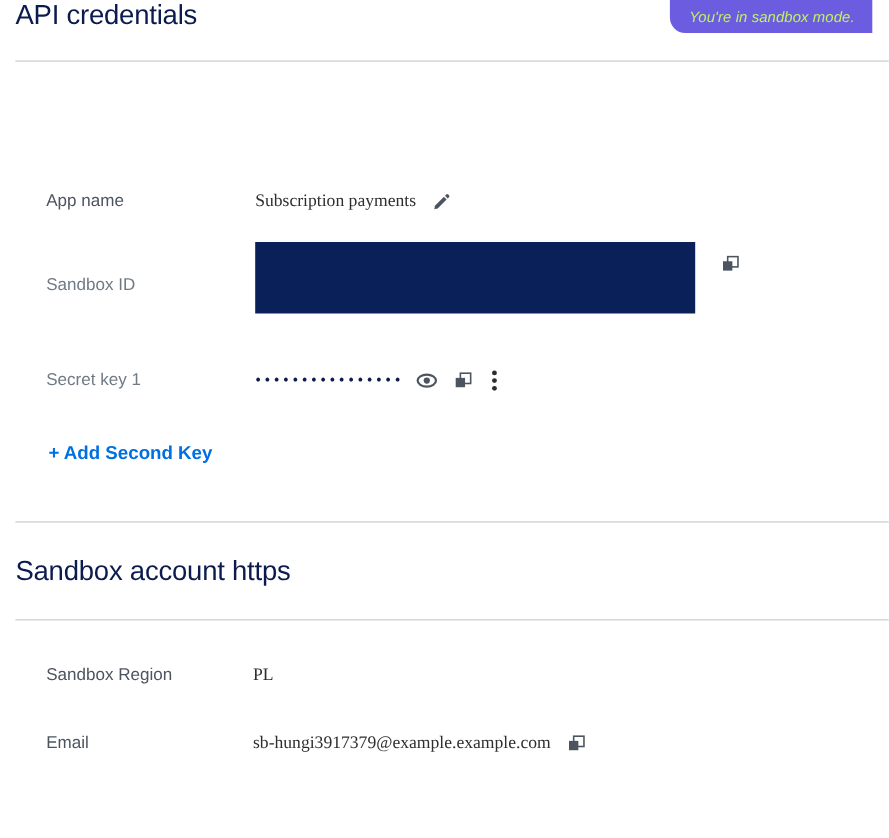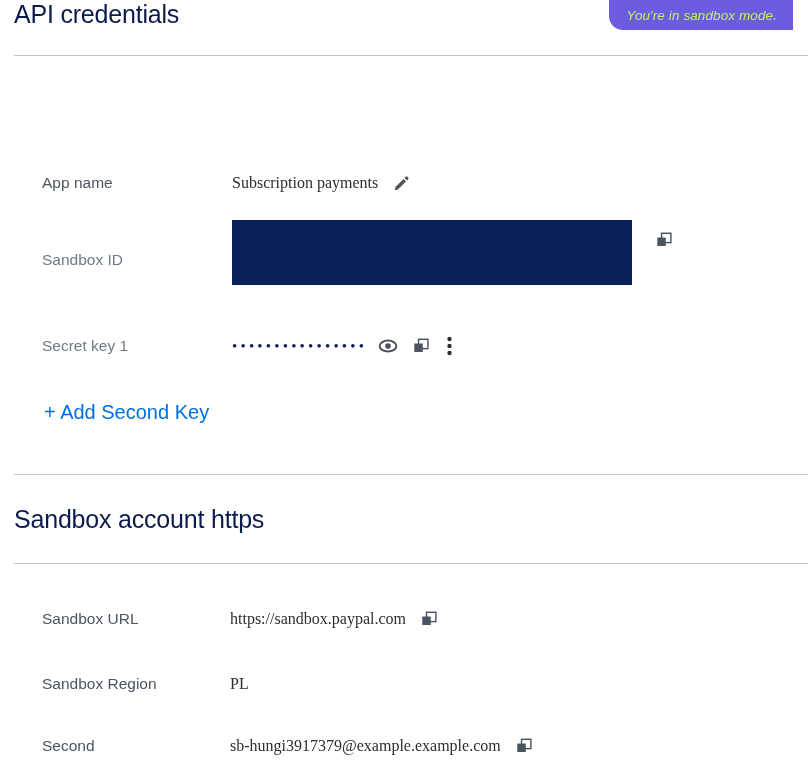--- a/index.html
+++ b/index.html
@@ -117,22 +117,22 @@
   
   .dots {
     font-size: 15px;
     letter-spacing: 3.2px;
     color: #0c1b4d;
     line-height: 22px;
   }
 
   
   .add-key-link {
-    font-size: 20px;
-    font-weight: normal;
+    font-size: 17px;
+    font-weight: bold;
     color: #0070e0;
     text-decoration: none;
     cursor: pointer;
     padding-left: 2px;
   }
 
   
   .icon-btn {
     display: inline-flex;
     align-items: center;
@@ -243,42 +243,30 @@
   <section class="section-sandbox">
 
     <div class="divider"></div>
 
     <h2 class="section-title h-title-sandbox">Sandbox account https</h2>
 
     <div class="divider divider-under-sandbox"></div>
 
     <div class="rows sandbox-rows">
 
-      <div class="row row-sburl">
-        <div class="row-label">Sandbox URL</div>
-        <div class="row-value">
-          <span>https://sandbox.paypal.com</span>
-          <span class="icon-btn gap-14">
-            <svg class="ic" width="17" height="17" viewBox="0 0 20 20" aria-hidden="true">
-              <rect x="6.5" y="1.5" width="11" height="11" fill="none" stroke="#4c555f" stroke-width="1.7"></rect>
-              <rect x="1.5" y="6.5" width="10" height="10" fill="#4c555f"></rect>
-            </svg>
-          </span>
-        </div>
-      </div>
 
       <div class="row row-sbregion">
         <div class="row-label">Sandbox Region</div>
         <div class="row-value">
           <span>PL</span>
         </div>
       </div>
 
       <div class="row row-email">
-        <div class="row-label">Second</div>
+        <div class="row-label">Email</div>
         <div class="row-value">
           <span>sb-hungi3917379@example.example.com</span>
           <span class="icon-btn gap-14">
             <svg class="ic" width="17" height="17" viewBox="0 0 20 20" aria-hidden="true">
               <rect x="6.5" y="1.5" width="11" height="11" fill="none" stroke="#4c555f" stroke-width="1.7"></rect>
               <rect x="1.5" y="6.5" width="10" height="10" fill="#4c555f"></rect>
             </svg>
           </span>
         </div>
       </div>

